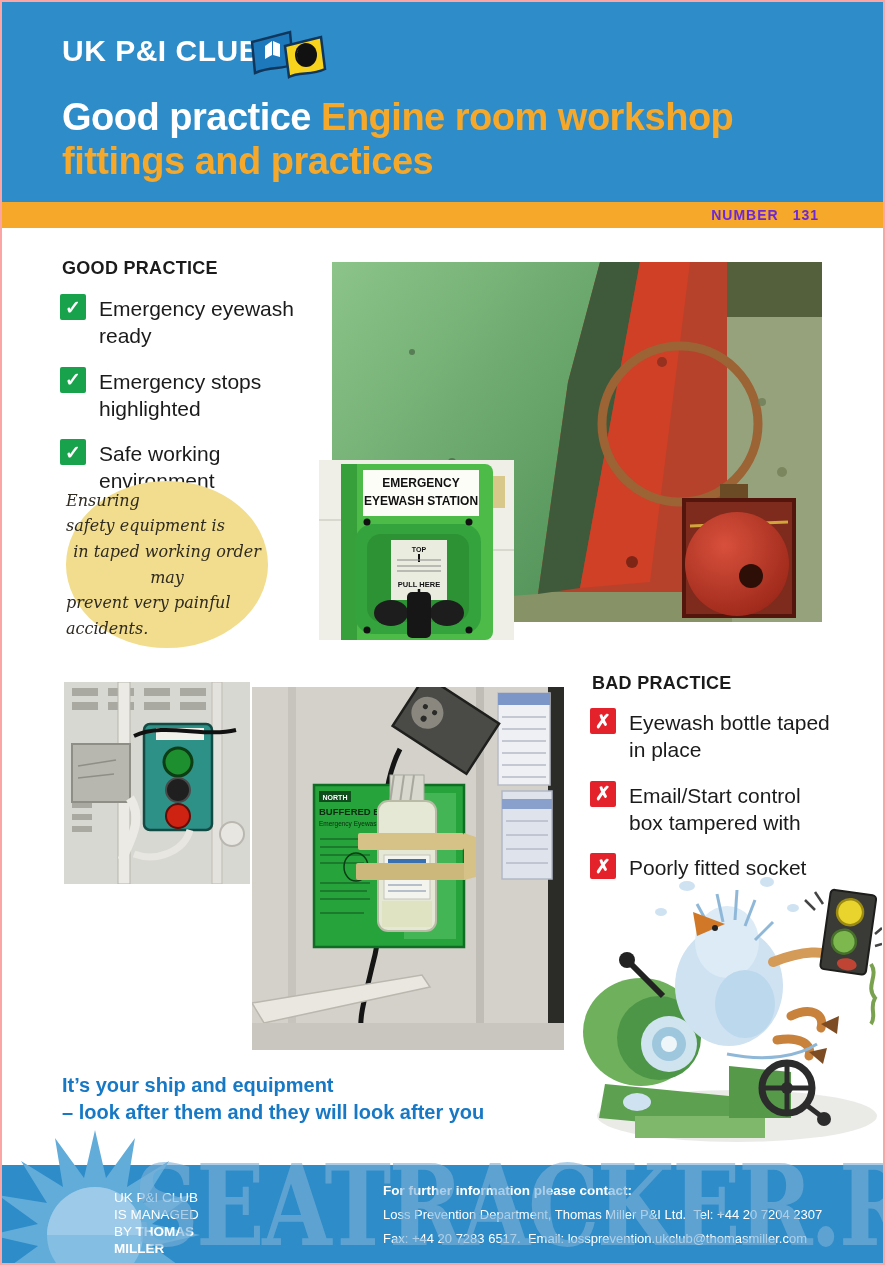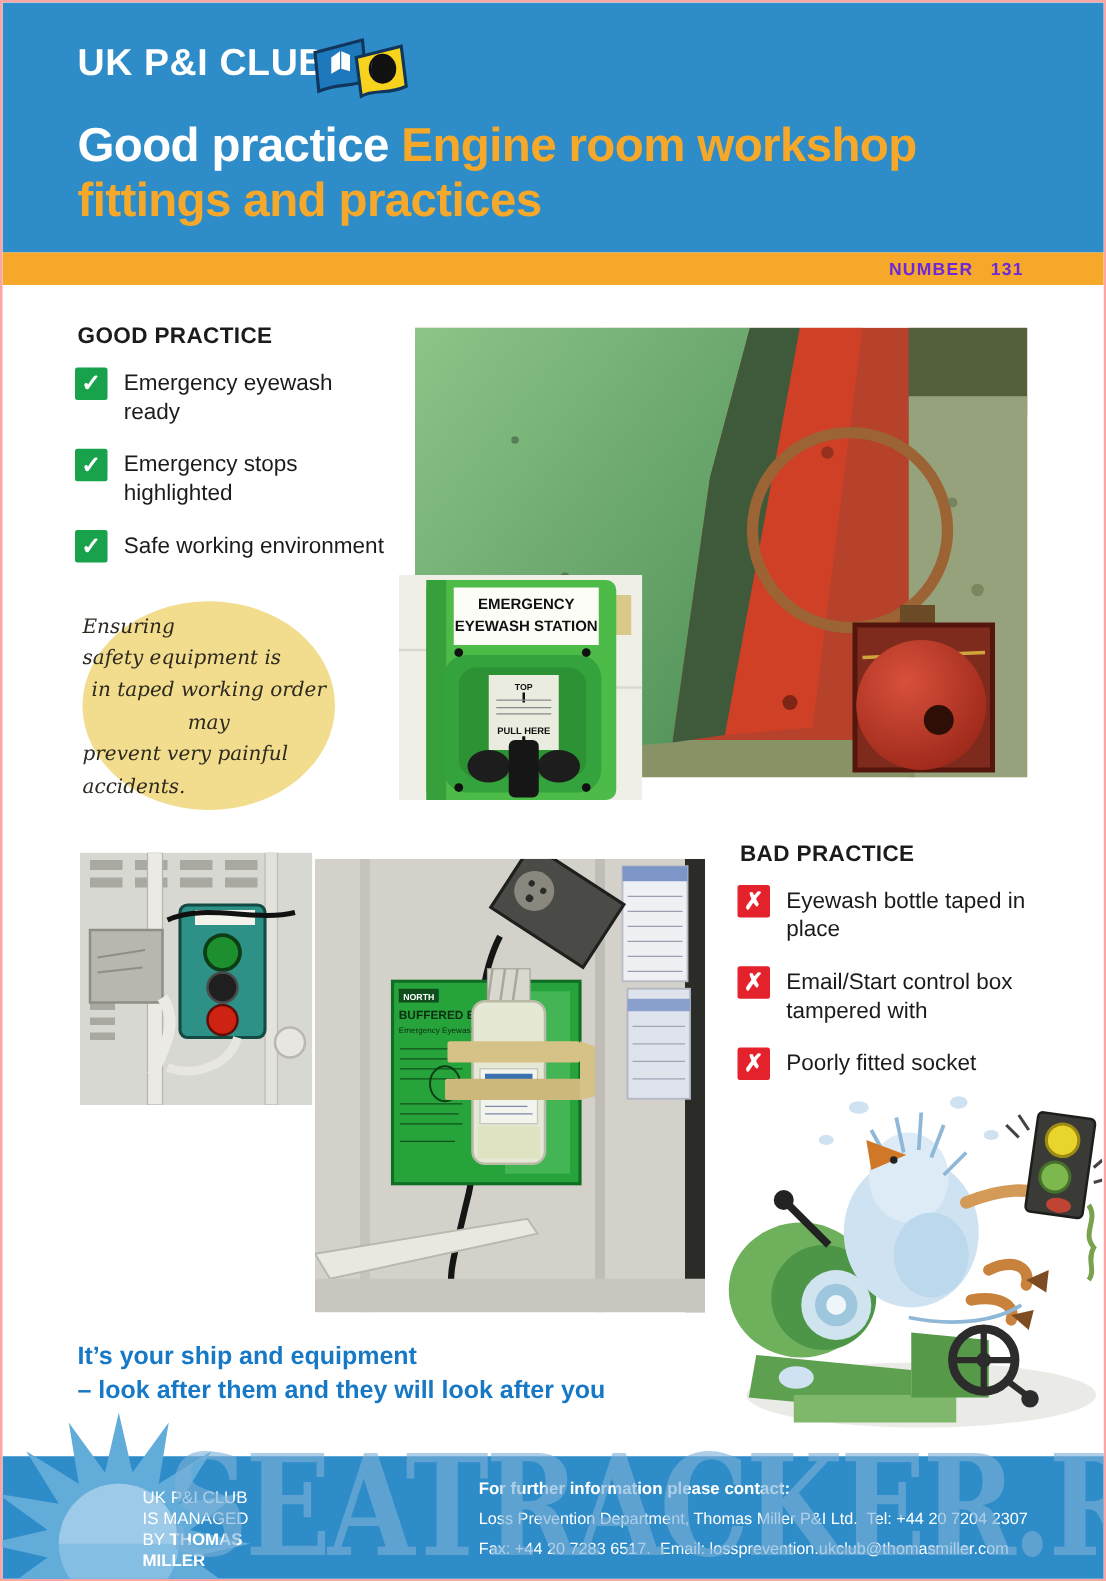--- a/index.html
+++ b/index.html
@@ -25,21 +25,21 @@
     padding-right:64px;box-sizing:border-box;}
   .numberbar .num{margin-left:14px;}
   
   .section-heading{font-size:18px;font-weight:bold;color:#1b1b1b;letter-spacing:0.3px;}
   .checklist{width:252px;}
   .check-item{display:flex;margin-bottom:17px;}
   .check-item .box{flex:0 0 26px;width:26px;height:26px;border-radius:2px;display:flex;
     align-items:center;justify-content:center;color:#ffffff;font-size:19px;font-weight:bold;}
   .box.green{background:#17A24B;}
   .box.red{background:#E4222B;}
-  .check-item .txt{margin-left:13px;font-size:18px;line-height:1.3;color:#1b1b1b;padding-top:1px;}
+  .check-item .txt{margin-left:13px;font-size:21px;line-height:1.3;color:#1b1b1b;padding-top:1px;}
   
   .quote{left:64px;top:479px;width:202px;height:167px;border-radius:50%;background:#F1DD8D;
     display:flex;flex-direction:column;align-items:flex-start;justify-content:center;text-align:center;}
   .quote .line{font-family:"DejaVu Serif", serif;font-style:italic;font-size:16px;line-height:1.6;color:#2e2a20;}
   
   .photo{overflow:hidden;}
   .photo svg{display:block;}
   
   .tagline{left:60px;top:1070px;font-size:20px;font-weight:bold;color:#1779C5;line-height:1.35;}
   

